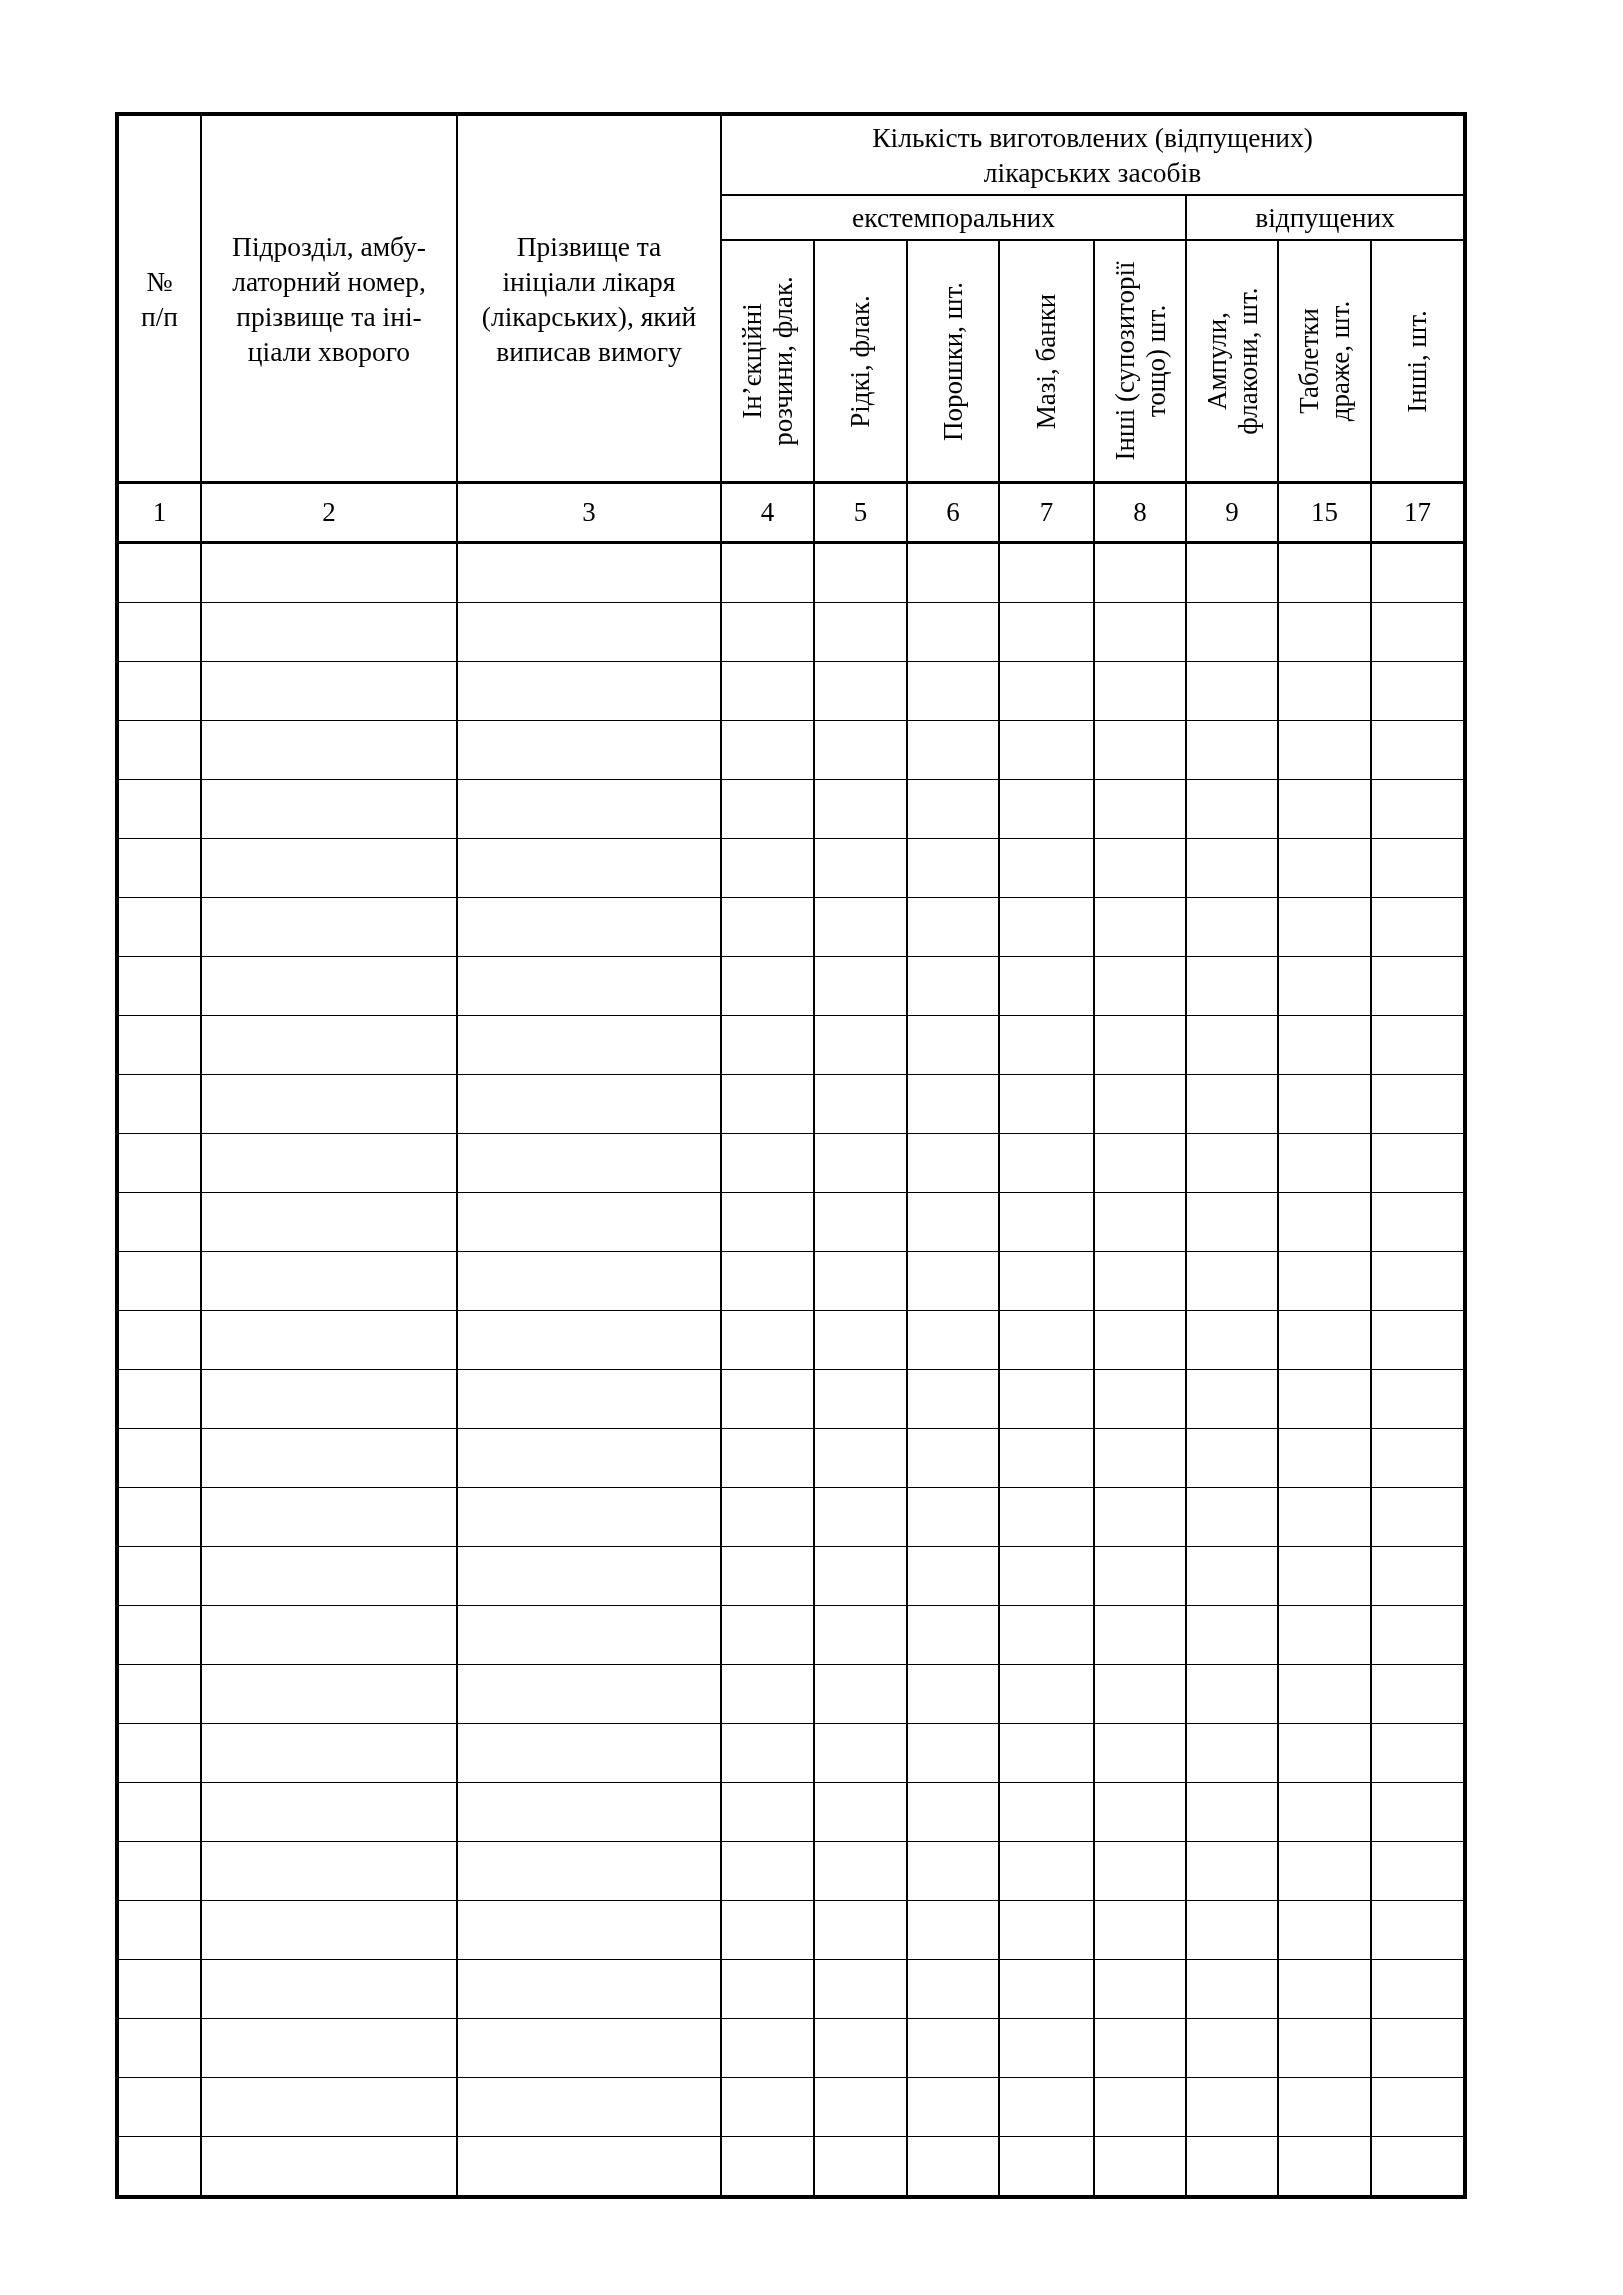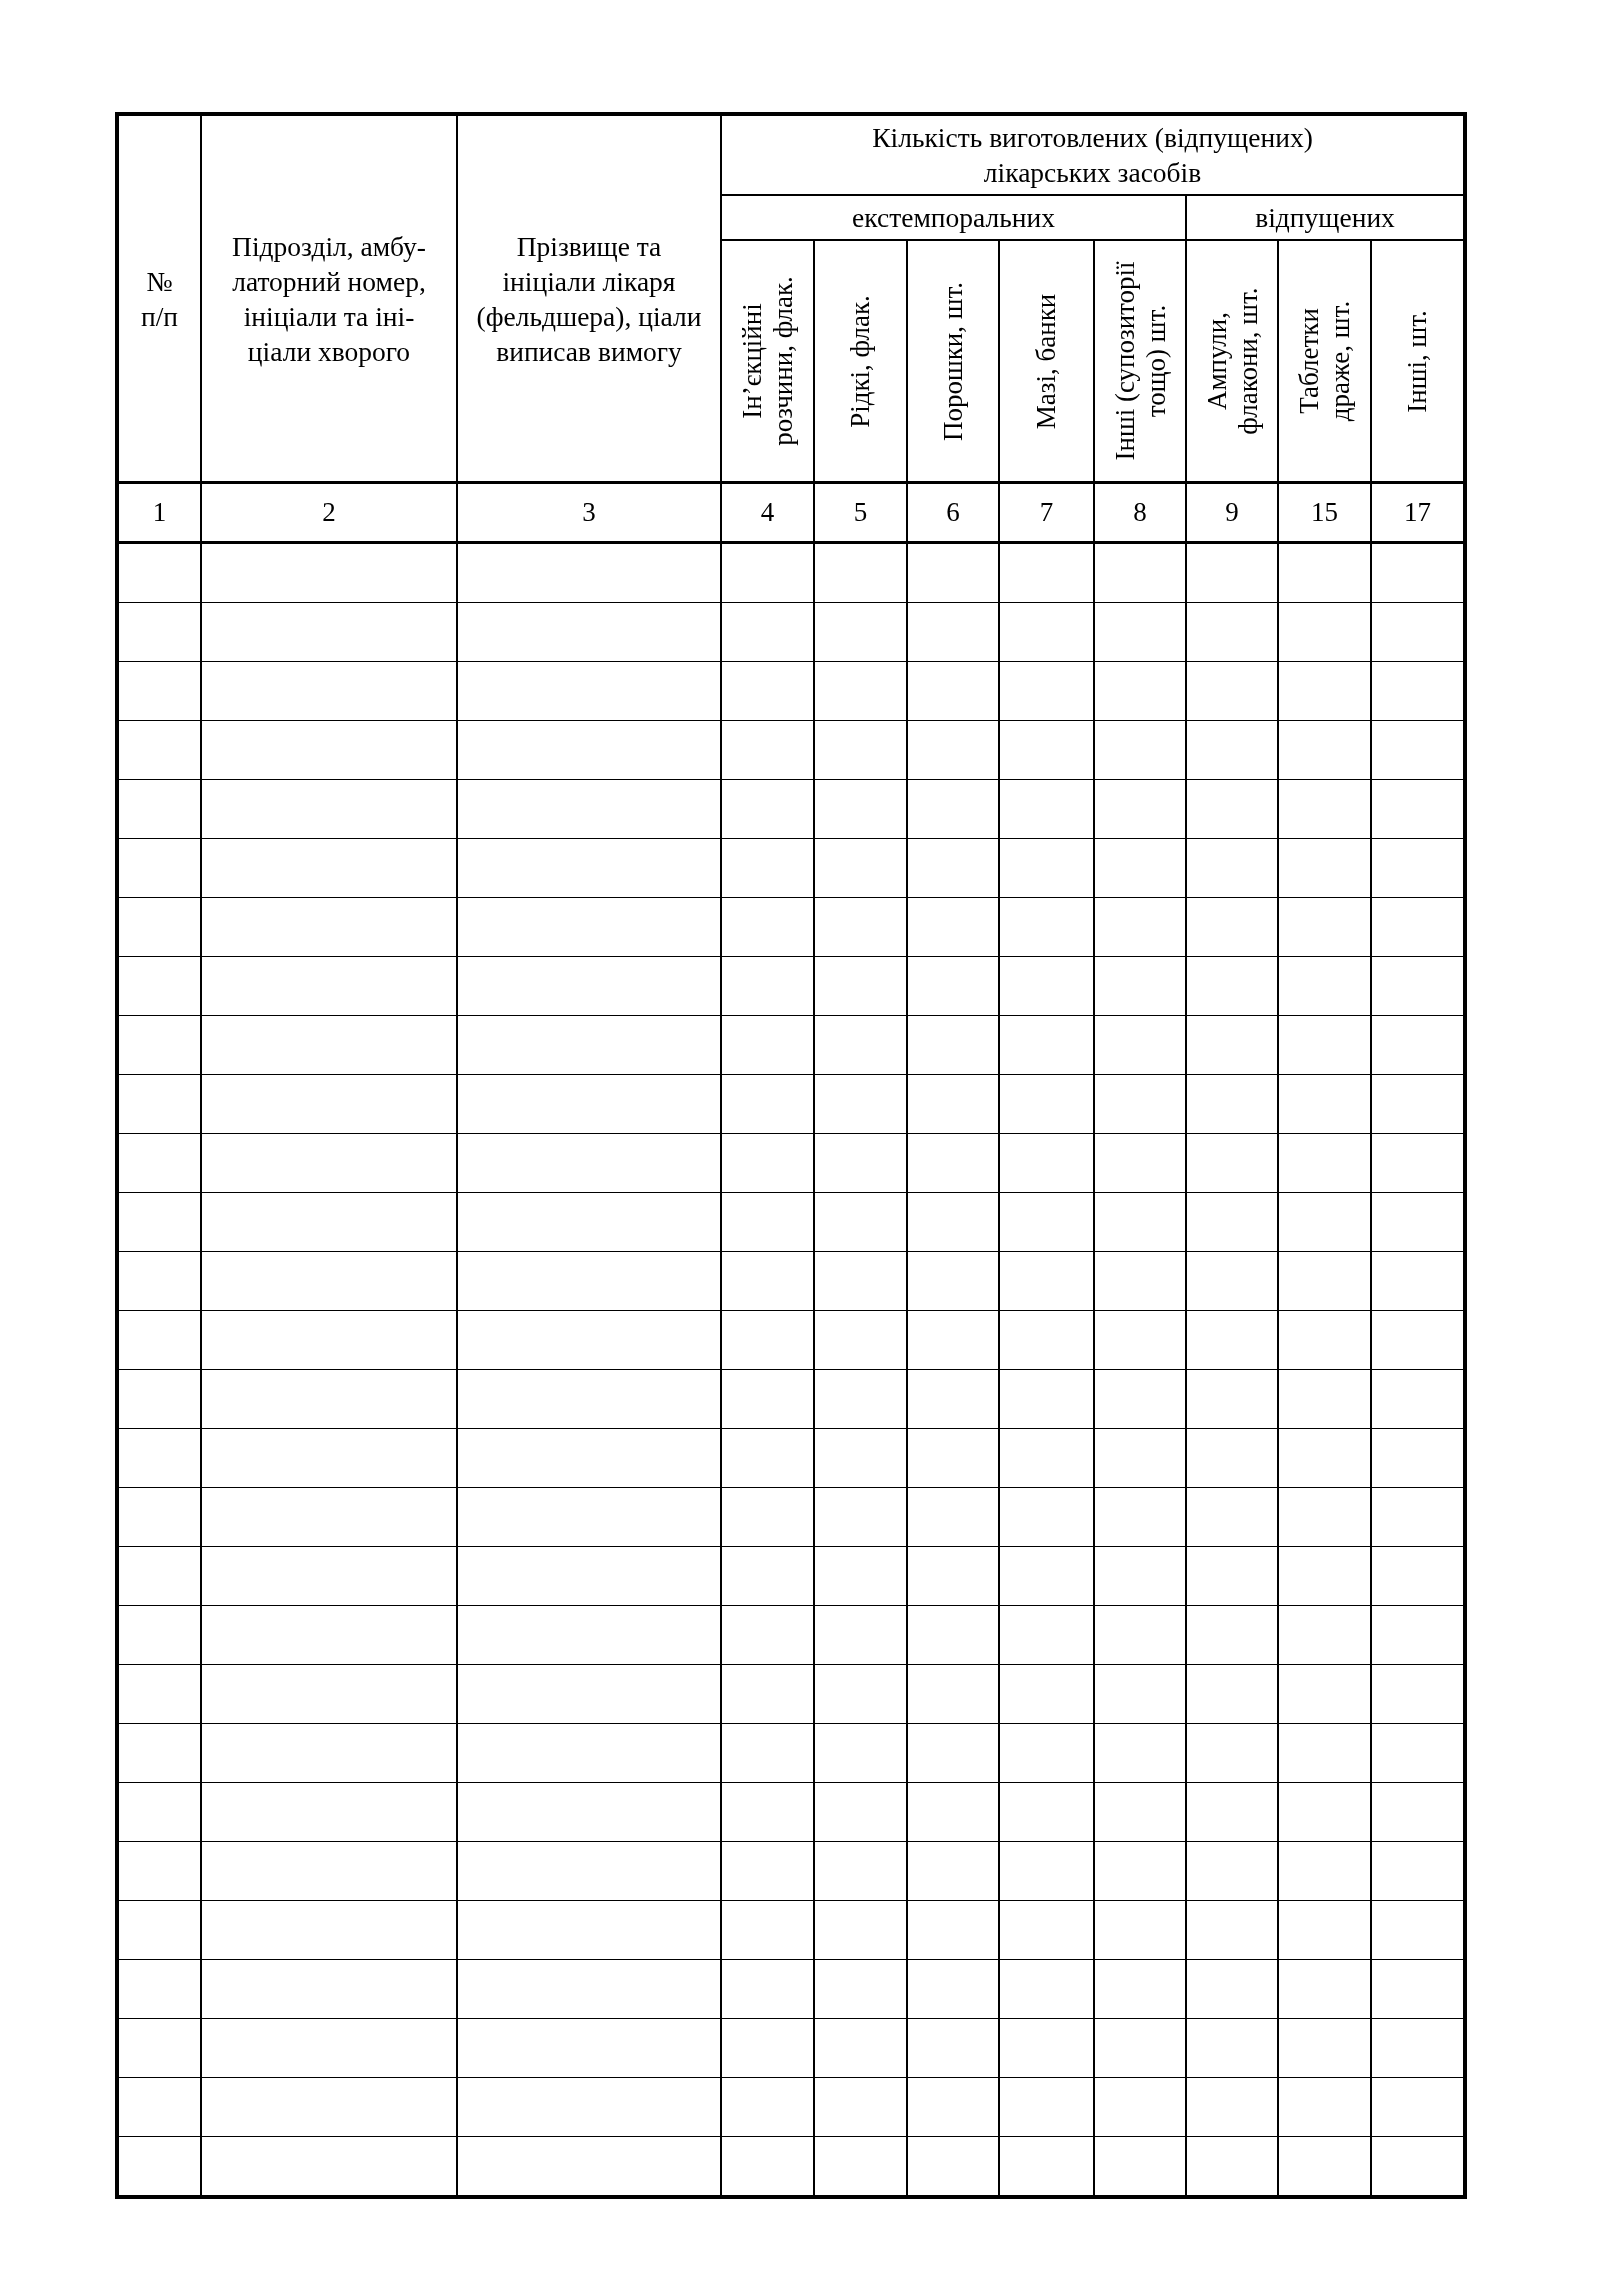--- a/index.html
+++ b/index.html
@@ -93,25 +93,25 @@
       <col style="width:92px">
       <col style="width:93px">
       <col style="width:94px">
     </colgroup>
     <tbody>
       <tr class="group-row">
         <th class="hdr" rowspan="3">№
 п/п</th>
         <th class="hdr" rowspan="3">Підрозділ, амбу-
 латорний номер,
-ініціали та іні-
+прізвище та іні-
 ціали хворого</th>
         <th class="hdr" rowspan="3">Прізвище та
 ініціали лікаря
-(фельдшера), ціали
+(лікарських), який
 виписав вимогу</th>
         <th class="hdr" colspan="8">Кількість виготовлених (відпущених)
 лікарських засобів</th>
       </tr>
       <tr class="subgroup-row">
         <th class="hdr" colspan="5">екстемпоральних</th>
         <th class="hdr" colspan="3">відпущених</th>
       </tr>
       <tr class="vertical-row">
         <th class="vert">

